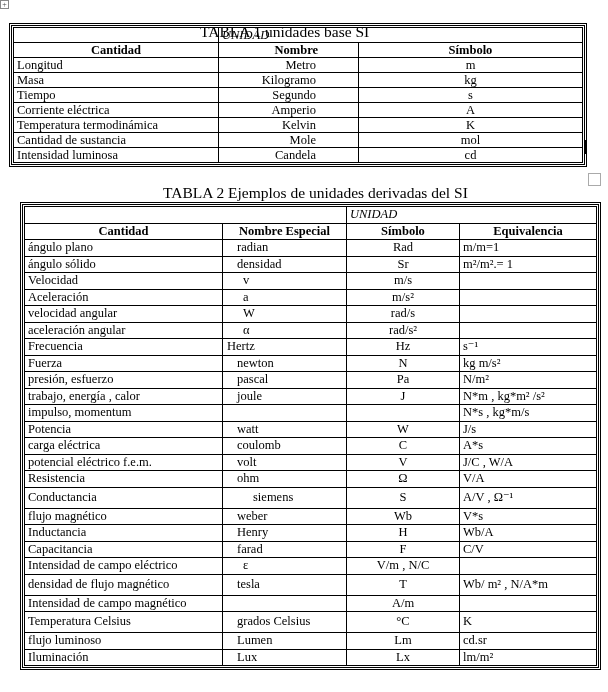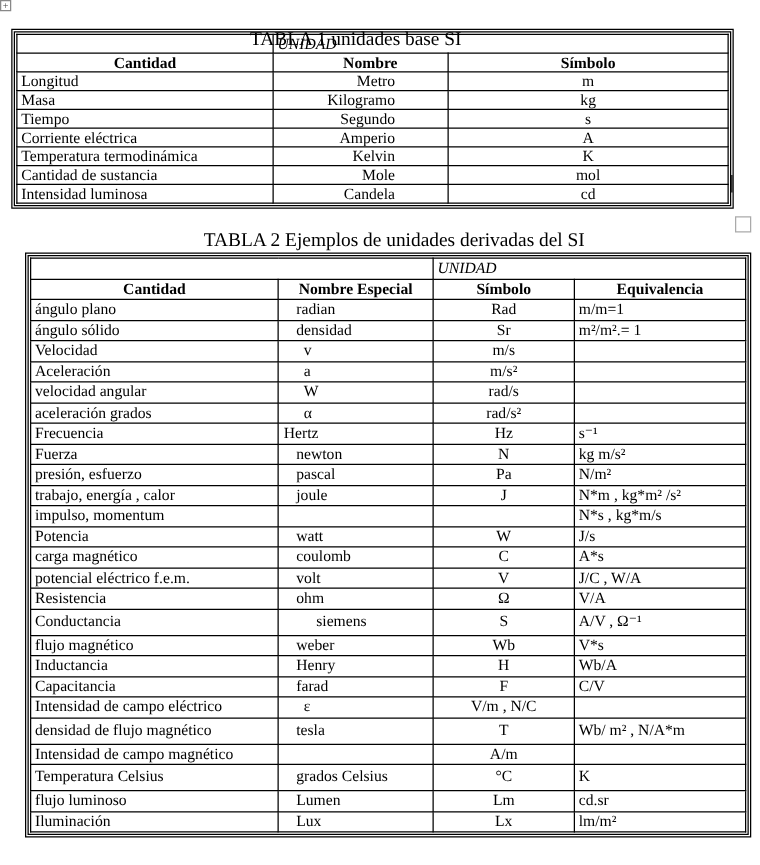--- a/index.html
+++ b/index.html
@@ -134,21 +134,21 @@
           <td class="c">m/s²</td>
           <td></td>
         </tr>
         <tr>
           <td>velocidad angular</td>
           <td style="padding-left: 20px;">W</td>
           <td class="c">rad/s</td>
           <td></td>
         </tr>
         <tr>
-          <td>aceleración grados</td>
+          <td>aceleración angular</td>
           <td style="padding-left: 20px;">α</td>
           <td class="c">rad/s²</td>
           <td></td>
         </tr>
         <tr>
           <td>Frecuencia</td>
           <td style="padding-left: 4px;">Hertz</td>
           <td class="c">Hz</td>
           <td>s⁻¹</td>
         </tr>
@@ -176,21 +176,21 @@
           <td class="c"></td>
           <td>N*s , kg*m/s</td>
         </tr>
         <tr>
           <td>Potencia</td>
           <td style="padding-left: 14px;">watt</td>
           <td class="c">W</td>
           <td>J/s</td>
         </tr>
         <tr>
-          <td>carga magnético</td>
+          <td>carga eléctrica</td>
           <td style="padding-left: 14px;">coulomb</td>
           <td class="c">C</td>
           <td>A*s</td>
         </tr>
         <tr>
           <td>potencial eléctrico f.e.m.</td>
           <td style="padding-left: 14px;">volt</td>
           <td class="c">V</td>
           <td>J/C , W/A</td>
         </tr>

